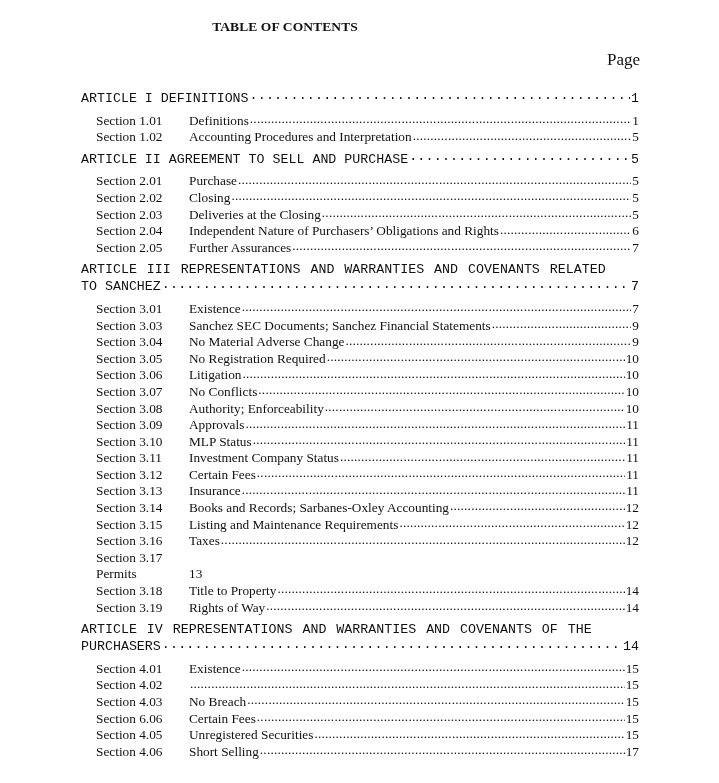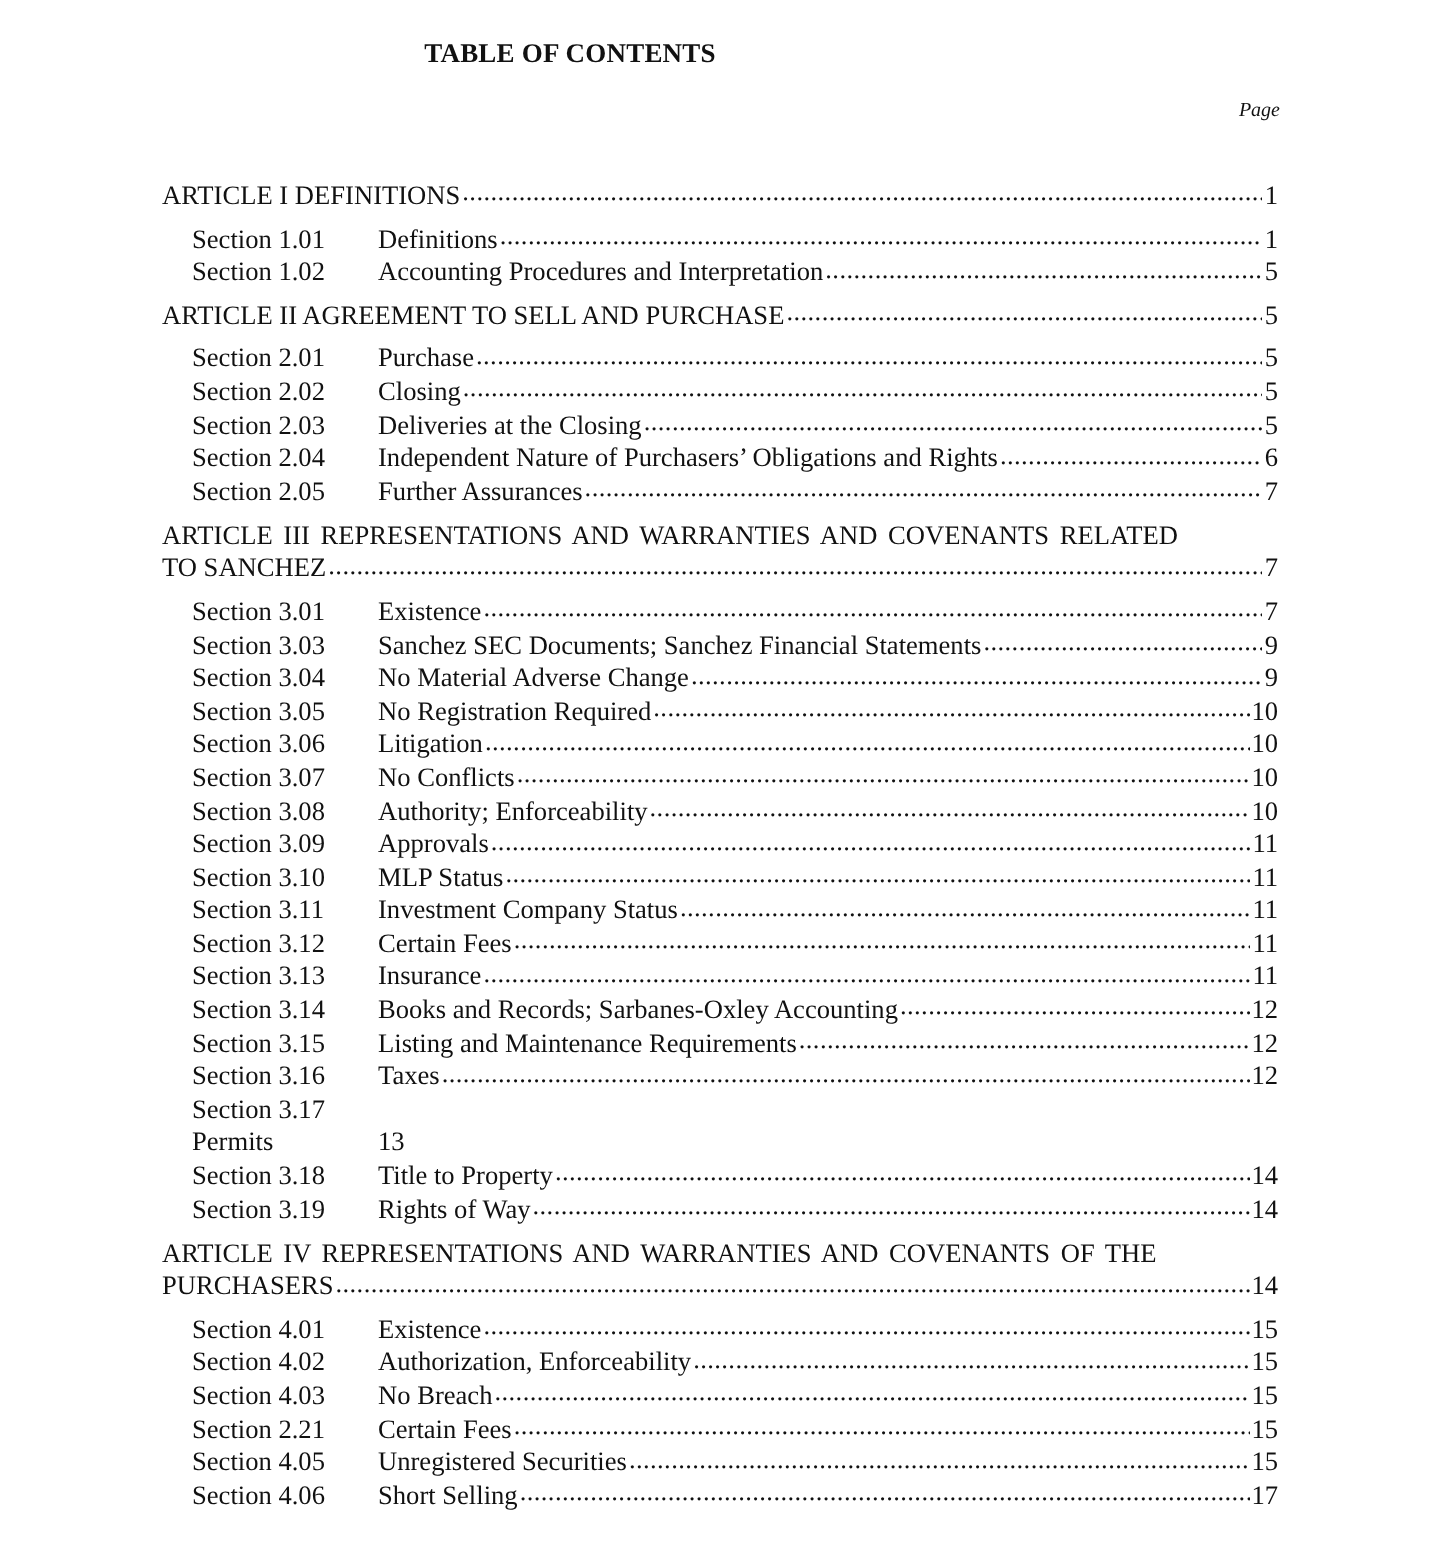--- a/index.html
+++ b/index.html
@@ -5,24 +5,24 @@
   html, body { margin: 0; padding: 0; background: #ffffff; }
   body {
     width: 719px; height: 783px; overflow: hidden; position: relative;
     font-family: "Liberation Serif", "DejaVu Serif", serif;
     color: #111111; font-size: 13.3px;
   }
   .title {
     position: absolute; top: 19px; left: 0; width: 570px; text-align: center;
     font-weight: bold; font-size: 13.5px; letter-spacing: 0.1px;
   }
-  .page-label { position: absolute; top: 50px; right: 79px; font-size: 10px; font-style: italic; }
+  .page-label { position: absolute; top: 50px; right: 79px; font-size: 17px; }
   .toc { position: absolute; top: 90px; left: 81px; width: 558px; }
   .row { display: flex; align-items: baseline; line-height: 16.6px; white-space: nowrap; }
-  .article { margin-top: 5px; margin-bottom: 5px; }
+  .article { margin-top: 5px; margin-bottom: 5px; font-family: Liberation Mono, monospace; }
   .article.first { margin-top: 0; }
   .sec { padding-left: 15px; }
   .sec-num { width: 93px; flex: none; }
   .sec-title { flex: none; }
   .dots {
     flex: 1 1 auto; overflow: hidden; margin: 0 1px;
     position: relative; height: 12px;
   }
   .dots::after {
     content: "........................................................................................................................................................................................................................";
@@ -225,32 +225,31 @@
     </div>
   </div>
   <div class="row sec">
     <span class="sec-num">Section 4.01</span>
     <span class="sec-title">Existence</span>
     <span class="dots"></span>
     <span class="pg">15</span>
   </div>
   <div class="row sec">
     <span class="sec-num">Section 4.02</span>
-    <span class="sec-title">Authorization, Enforceability</span>
     <span class="dots"></span>
     <span class="pg">15</span>
   </div>
   <div class="row sec">
     <span class="sec-num">Section 4.03</span>
     <span class="sec-title">No Breach</span>
     <span class="dots"></span>
     <span class="pg">15</span>
   </div>
   <div class="row sec">
-    <span class="sec-num">Section 2.21</span>
+    <span class="sec-num">Section 6.06</span>
     <span class="sec-title">Certain Fees</span>
     <span class="dots"></span>
     <span class="pg">15</span>
   </div>
   <div class="row sec">
     <span class="sec-num">Section 4.05</span>
     <span class="sec-title">Unregistered Securities</span>
     <span class="dots"></span>
     <span class="pg">15</span>
   </div>

